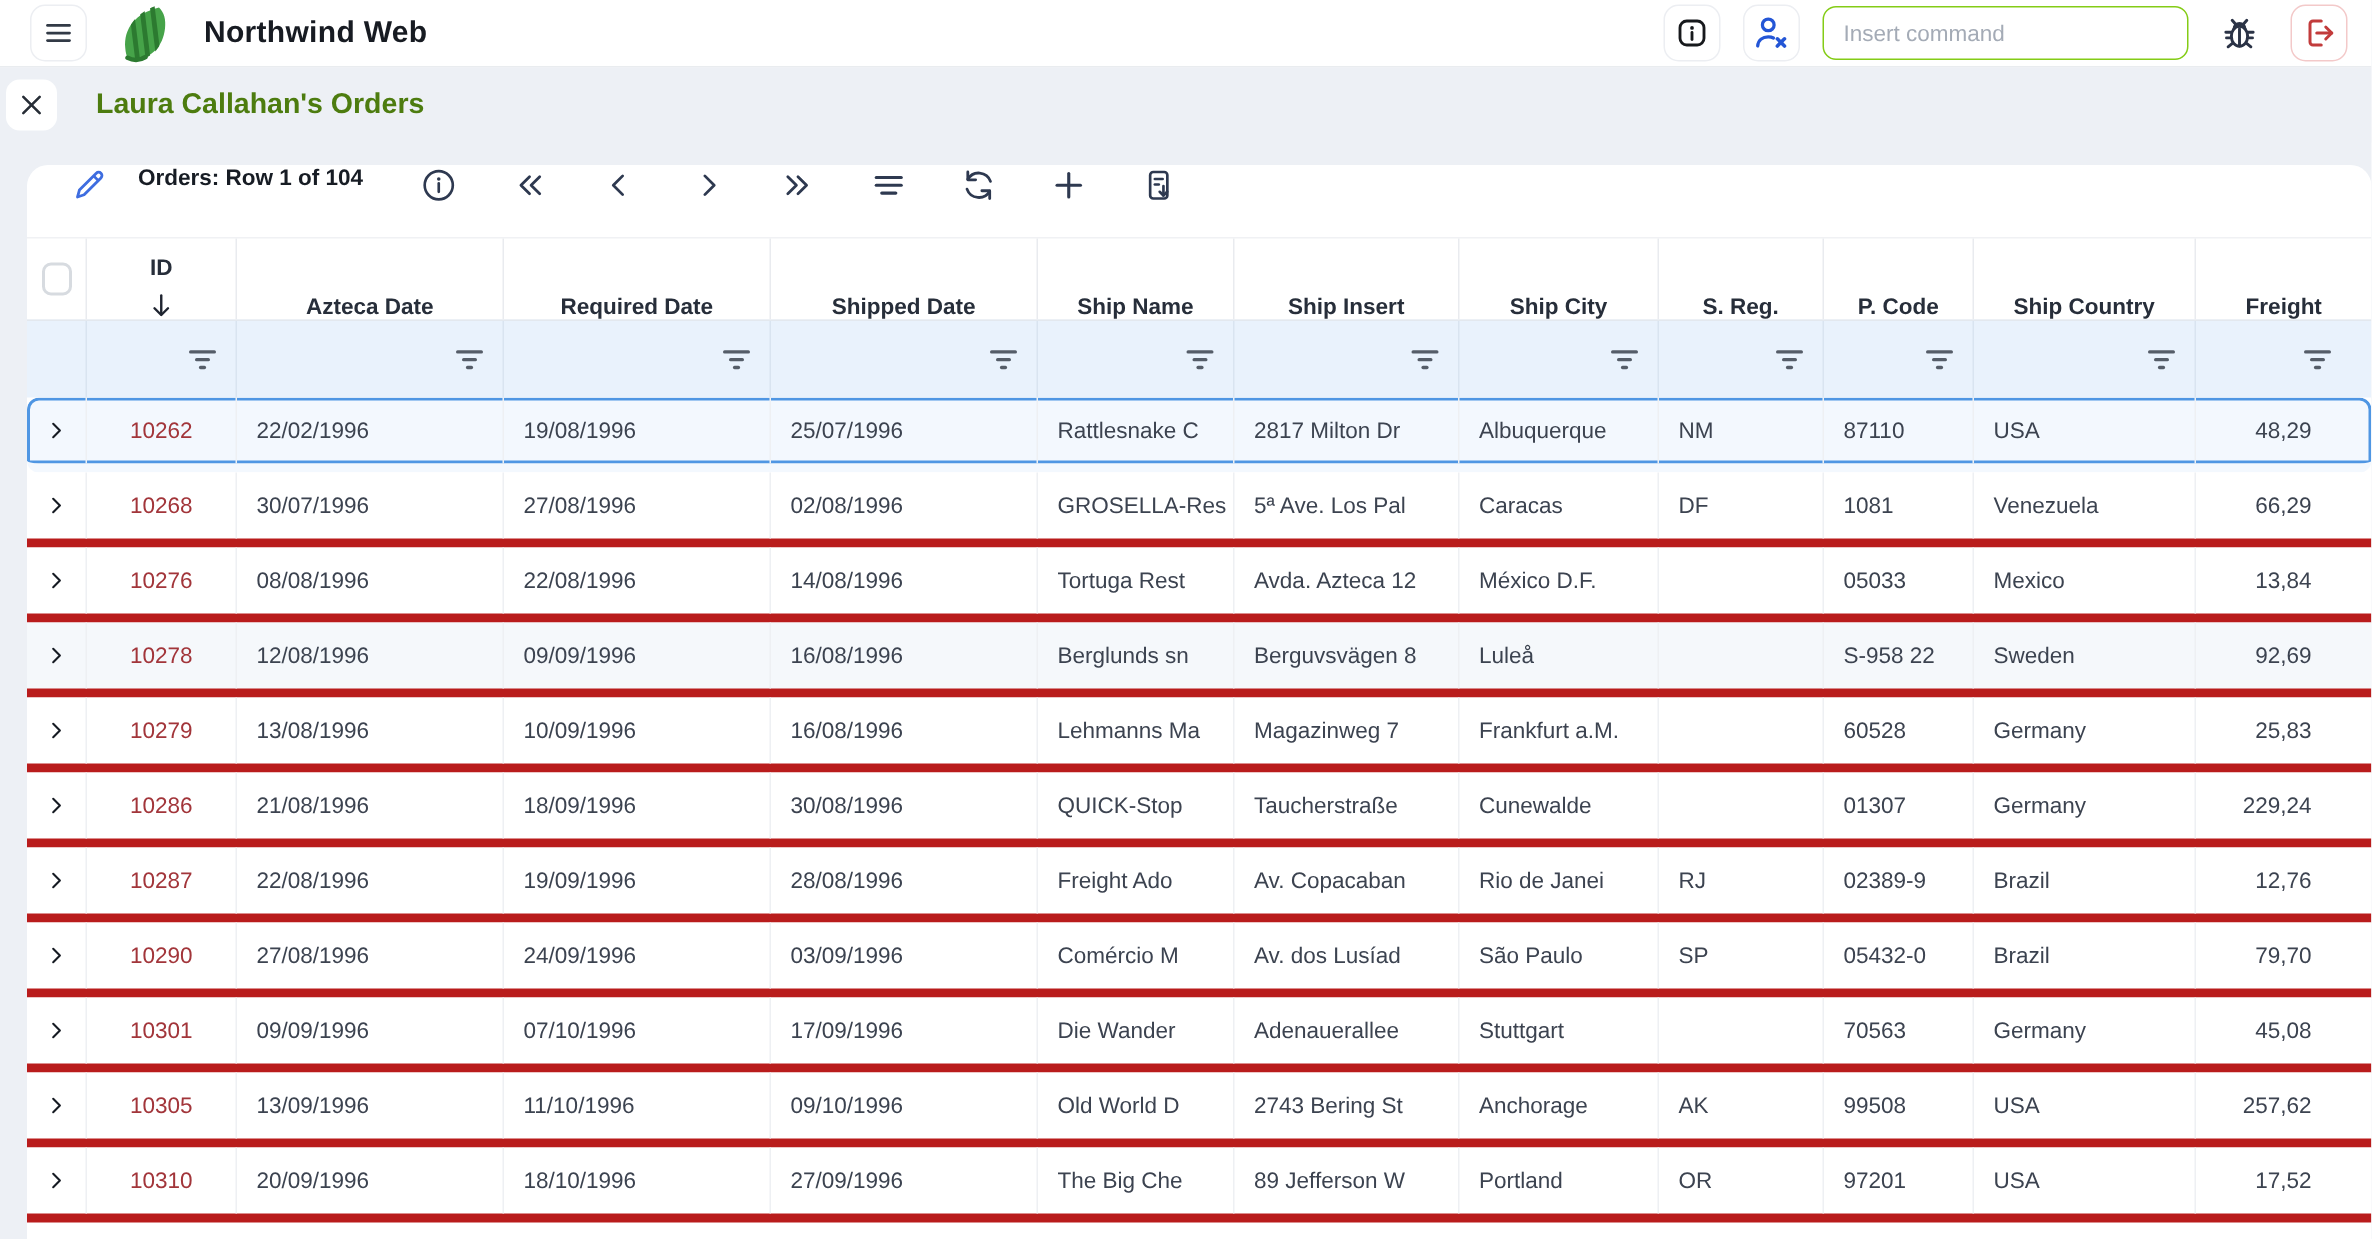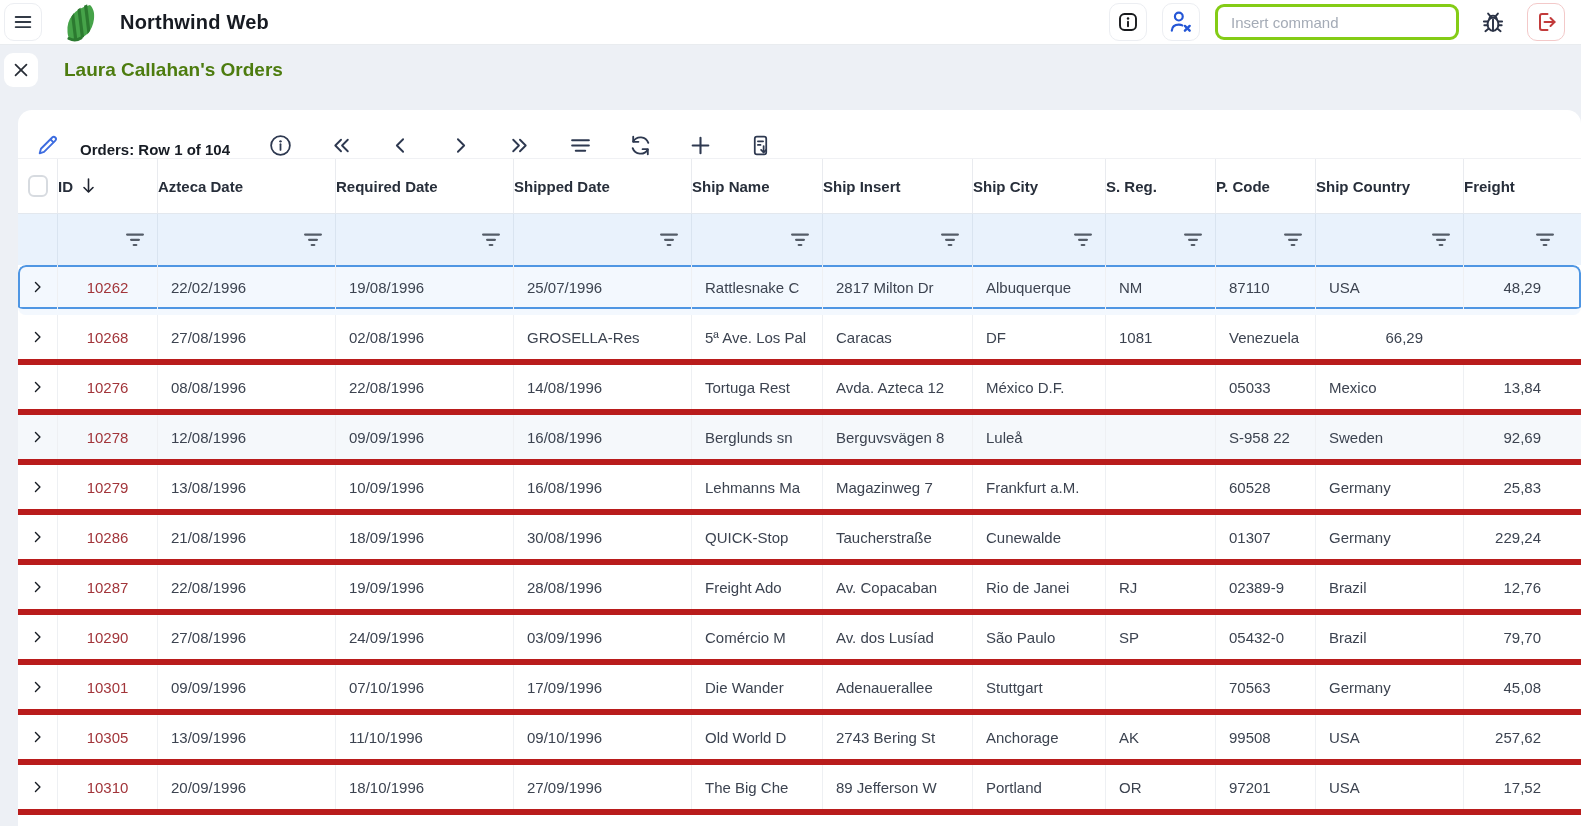--- a/index.html
+++ b/index.html
@@ -6,66 +6,66 @@
   html, body { width: 1581px; height: 826px; overflow: hidden; }
   body {
     font-family: "Liberation Sans", sans-serif;
     background: #edf0f5;
     color: #3c4350;
     font-size: 15px;
   }
   
   .app-bar {
     height: 45px; background: #fff; border-bottom: 1px solid #e9ecef;
-    display: flex; align-items: center; padding: 0 16px 0 4px;
+    display: flex; align-items: center; padding: 0 16px 0 20px;
   }
   .icon-btn {
     display: inline-flex; align-items: center; justify-content: center;
     width: 38px; height: 38px; background: #fff; border: 1px solid #eceef2;
     border-radius: 10px; cursor: pointer; flex: none;
   }
   .icon-btn.borderless { border-color: transparent; }
   .icon-btn.danger { border-color: #f3c9c9; }
   .leaf-wrap { margin-left: 18px; display: flex; align-items: center; }
   .app-title { margin-left: 20px; font-size: 20px; font-weight: 600; color: #171b22; letter-spacing: .2px; }
   .appbar-right { margin-left: auto; display: flex; align-items: center; gap: 15px; }
   .command-input {
-    width: 244px; height: 36px; border: 3px solid #84cc16; border-radius: 9px;
+    width: 244px; height: 36px; border: 1px solid #84cc16; border-radius: 9px;
     padding: 0 13px; font-size: 15px; font-family: inherit; color: #333; outline: none; background: #fff;
   }
   .command-input::placeholder { color: #a4abb6; }
   
   .page-bar { height: 50px; display: flex; align-items: center; background: #edf0f5; padding-left: 4px; }
   .close-btn {
     width: 34px; height: 34px; border: none; background: #fff; border-radius: 9px;
     display: inline-flex; align-items: center; justify-content: center; cursor: pointer;
   }
   .page-title { margin-left: 26px; font-size: 19px; font-weight: 600; color: #4d7c0f; }
   
   .grid-card {
     margin: 15px 0 0 18px; background: #fff; border-radius: 14px 14px 0 0;
     height: 716px; overflow: hidden;
     --cols: 39px 100px 178px 178px 178px 131px 150px 133px 110px 100px 148px minmax(0,1fr);
   }
-  .toolbar { height: 48px; display: flex; align-items: flex-end; padding: 0 16px; }
+  .toolbar { height: 48px; display: flex; align-items: flex-start; padding: 0 28px; }
   .tb-status { margin-left: 20px; margin-right: 20px; font-weight: 600; font-size: 15px; color: #171c24; }
   .tb-btn {
     background: none; border: none; cursor: pointer; width: 26px; height: 26px;
     display: inline-flex; align-items: center; justify-content: center; margin: 0 17px; flex: none;
   }
   .tb-edit { margin: 0; width: 26px; height: 26px; display: inline-flex; align-items: center; justify-content: center; }
   
   .grid-header {
     display: grid; grid-template-columns: var(--cols); height: 55px;
     border-top: 1px solid #f0f1f4;
   }
   .hcell {
-    display: flex; align-items: center; justify-content: flex-start; gap: 8px;
+    display: flex; align-items: center; justify-content: flex-end; gap: 8px;
     font-weight: 600; font-size: 15px; color: #272e3a;
-    border-left: 1px solid #e9ebef; cursor: pointer; overflow: hidden; white-space: nowrap;
+    border-left: 1px solid #e9ebef; cursor: pointer; overflow: hidden; white-space: nowrap; flex-direction: column;
   }
   .expander-cell { display: flex; align-items: center; justify-content: center; }
   .checkbox { width: 20px; height: 22px; border: 2px solid #d7dbe0; border-radius: 6px; background: #fff; cursor: pointer; }
   .grid-filter {
     display: grid; grid-template-columns: var(--cols); height: 52px;
     background: #e9f2fc; border-top: 1px solid #e3e8ee;
   }
   .fcell {
     display: flex; align-items: center; justify-content: flex-end; padding-right: 12px;
     border-left: 1px solid #d9e4f0; cursor: pointer;
@@ -430,20 +430,21 @@
         <div class="cell align-left">USA</div>
         <div class="cell align-right">48,29</div>
       </div>
       <div class="grid-row">
     <div class="cell expander-cell">
       <svg width="16" height="16" viewBox="0 0 16 16">
         <polyline points="5.5,2.5 11,8 5.5,13.5" fill="none" stroke="#161b23" stroke-width="1.7" stroke-linecap="round" stroke-linejoin="round"></polyline>
       </svg>
     </div>
   <div class="cell align-center id-cell">10268</div>
+        <div class="cell align-left">30/07/1996</div>
         <div class="cell align-left">27/08/1996</div>
         <div class="cell align-left">02/08/1996</div>
         <div class="cell align-left">GROSELLA-Res</div>
         <div class="cell align-left">5ª Ave. Los Pal</div>
         <div class="cell align-left">Caracas</div>
         <div class="cell align-left">DF</div>
         <div class="cell align-left">1081</div>
         <div class="cell align-left">Venezuela</div>
         <div class="cell align-right">66,29</div>
       </div>

